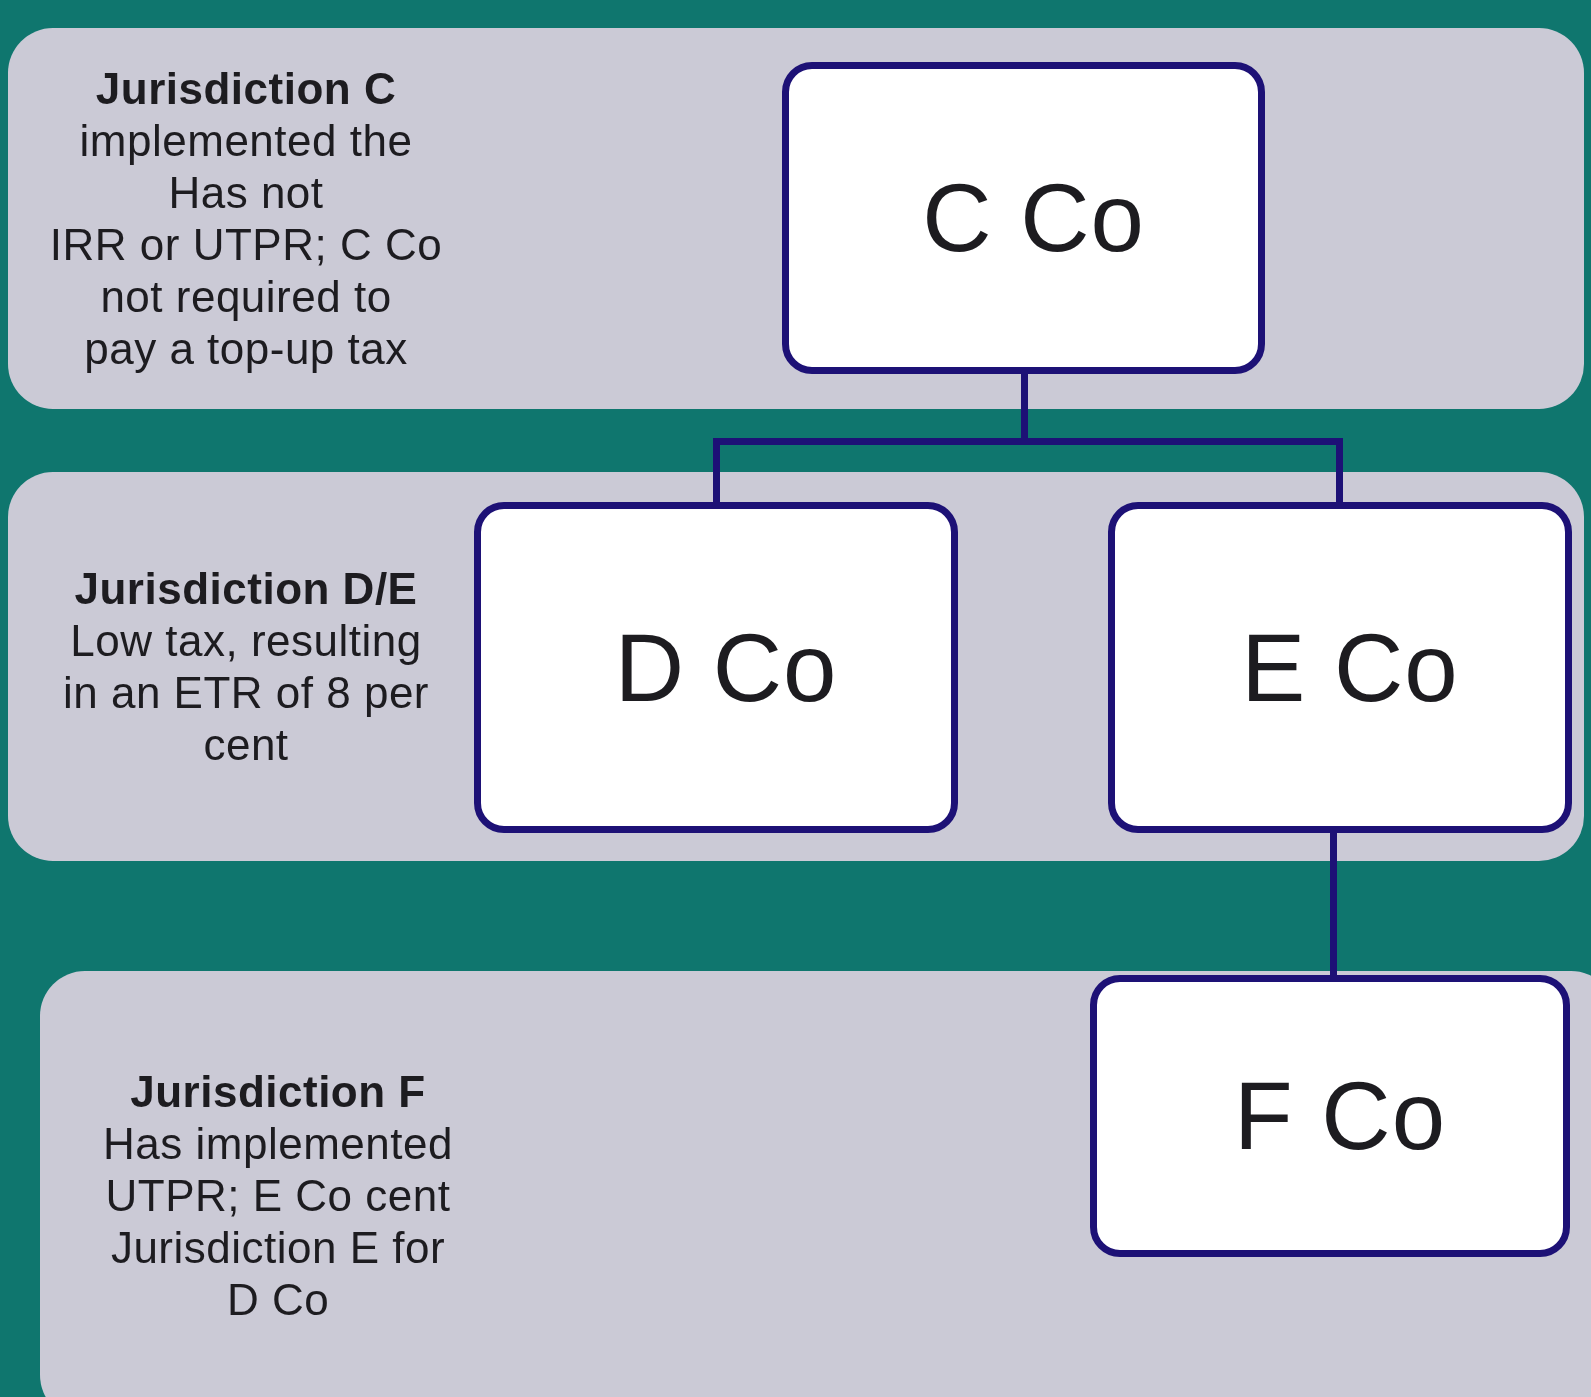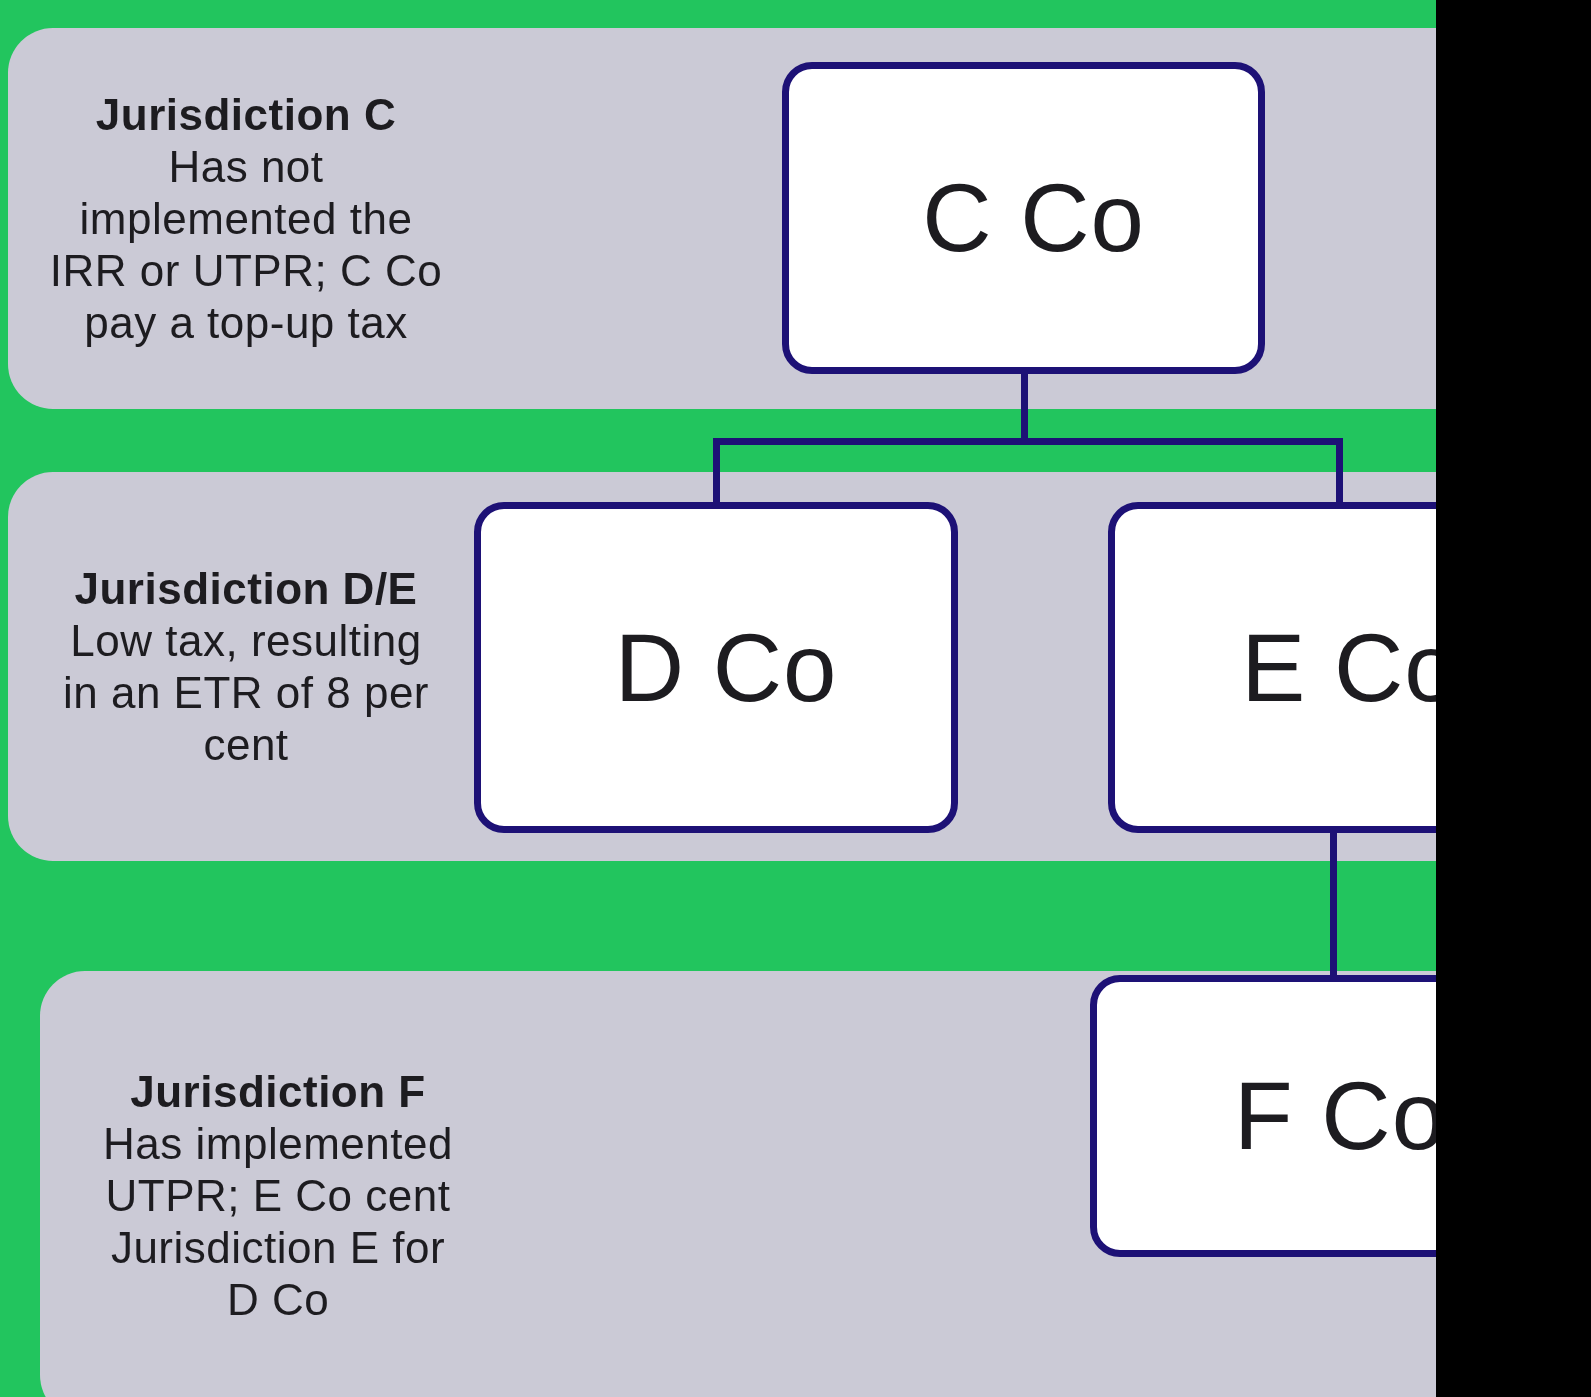--- a/index.html
+++ b/index.html
@@ -3,23 +3,23 @@
 <meta charset="utf-8">
 <style>
   html, body {
     margin: 0;
     padding: 0;
     background: #000000;
     font-family: "Liberation Sans", "DejaVu Sans", sans-serif;
   }
   .canvas {
     position: relative;
-    width: 1436px;
+    width: 1591px;
     height: 1397px;
-    background: #22c55e;
+    background: #0f766e;
     overflow: hidden;
   }
   .band {
     position: absolute;
     left: 8px;
     width: 1576px;
     background: #cbcad6;
     border-radius: 45px;
     display: flex;
     align-items: center;
@@ -57,23 +57,24 @@
   }
 </style>
 </head>
 <body>
 
 <div class="canvas">
 
   <div class="band" style="top:28px; height:381px;">
     <div class="band-text">
       <div class="band-heading">Jurisdiction C</div>
+      <div>implemented the</div>
       <div>Has not</div>
-      <div>implemented the</div>
       <div>IRR or UTPR; C Co</div>
+      <div>not required to</div>
       <div>pay a top-up tax</div>
     </div>
   </div>
 
   <div class="band" style="top:472px; height:389px;">
     <div class="band-text">
       <div class="band-heading">Jurisdiction D/E</div>
       <div>Low tax, resulting</div>
       <div>in an ETR of 8 per</div>
       <div>cent</div>

